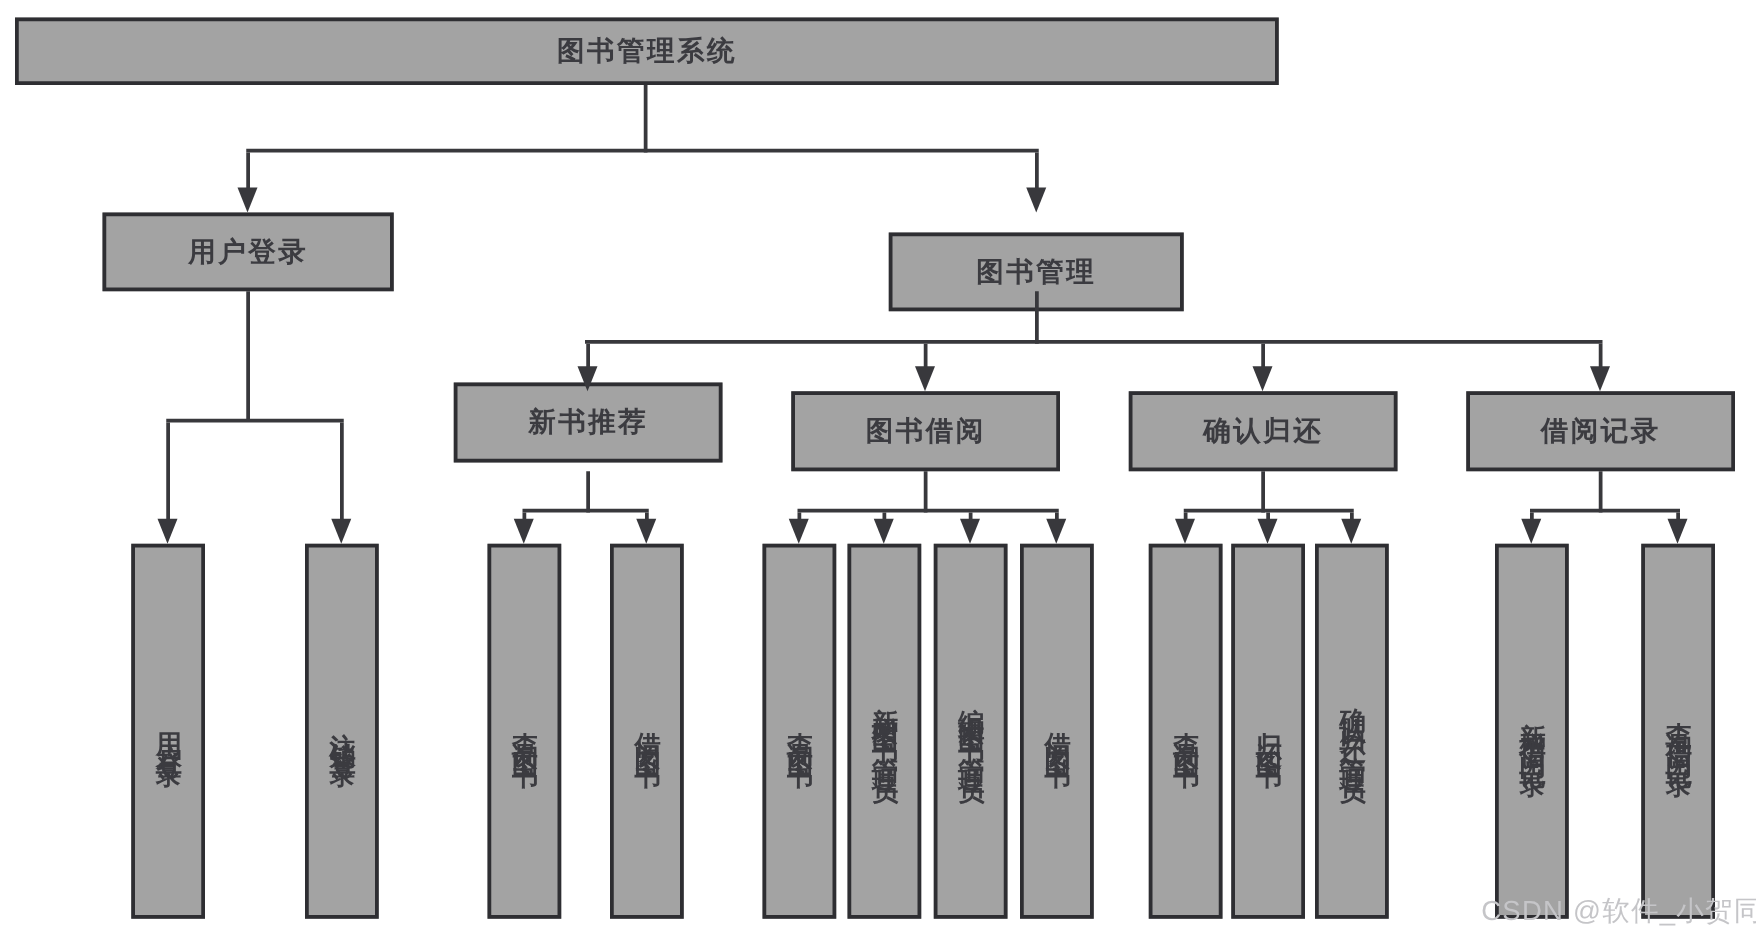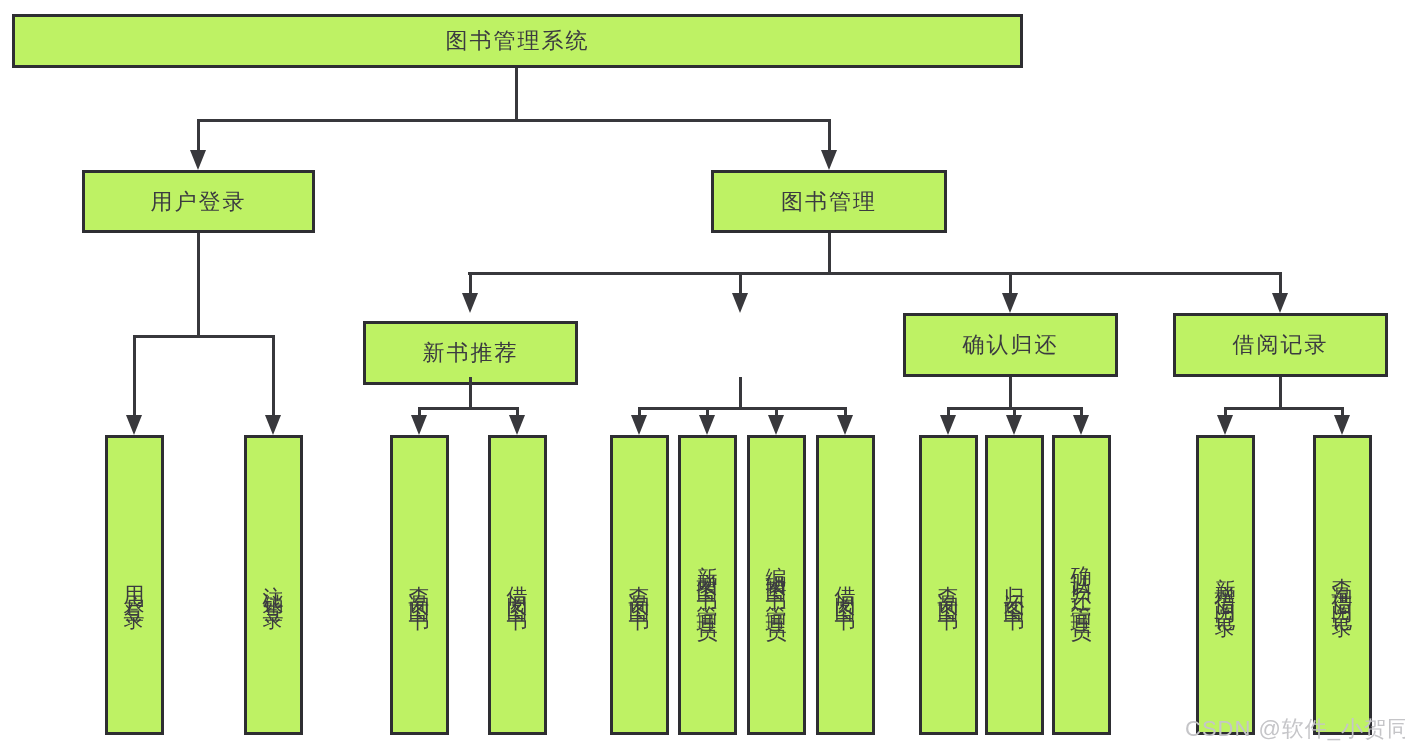--- a/index.html
+++ b/index.html
@@ -12,28 +12,29 @@
     width: 1405px;
     height: 747px;
     background: #ffffff;
     overflow: hidden;
     font-family: "Liberation Sans", "DejaVu Sans", sans-serif;
   }
   .node {
     position: absolute;
     box-sizing: border-box;
     border: 3px solid #2e2e32;
-    background: #bef264;
+    background: #a3a3a3;
     display: flex;
     align-items: center;
     justify-content: center;
     color: #3b3b40;
     font-size: 22px;
     letter-spacing: 2px;
     text-align: center;
+    font-weight: bold;
   }
   .leaf {
     top: 435px;
     width: 59px;
     height: 300px;
     writing-mode: vertical-rl;
     text-orientation: mixed;
     font-size: 21px;
     letter-spacing: 8px;
     line-height: 1;
@@ -70,24 +71,25 @@
 </style>
 </head>
 <body>
 
 <div id="canvas">
 
   <div class="node" style="left:12px; top:14px; width:1011px; height:54px;">图书管理系统</div>
 
   <div class="node" style="left:82px; top:170px; width:233px; height:63px;">用户登录</div>
 
-  <div class="node" style="left:711px; top:170px; width:236px; height:63px;">图书管理</div>
+  <div class="node" style="left:711px; top:186px; width:236px; height:63px;">图书管理</div>
 
-  <div class="node" style="left:363px; top:321px; width:215px; height:64px;">新书推荐</div>
+  <div class="node" style="left:363px; top:306px; width:215px; height:64px;">新书推荐</div>
 
+  <div class="node" style="left:633px; top:313px; width:215px; height:64px;">图书借阅</div>
 
   <div class="node" style="left:903px; top:313px; width:215px; height:64px;">确认归还</div>
 
   <div class="node" style="left:1173px; top:313px; width:215px; height:64px;">借阅记录</div>
 
   <div class="node leaf" style="left:105px;">用户登录</div>
 
   <div class="node leaf" style="left:244px;">注销登录</div>
 
   <div class="node leaf" style="left:390px;">查询图书</div>

